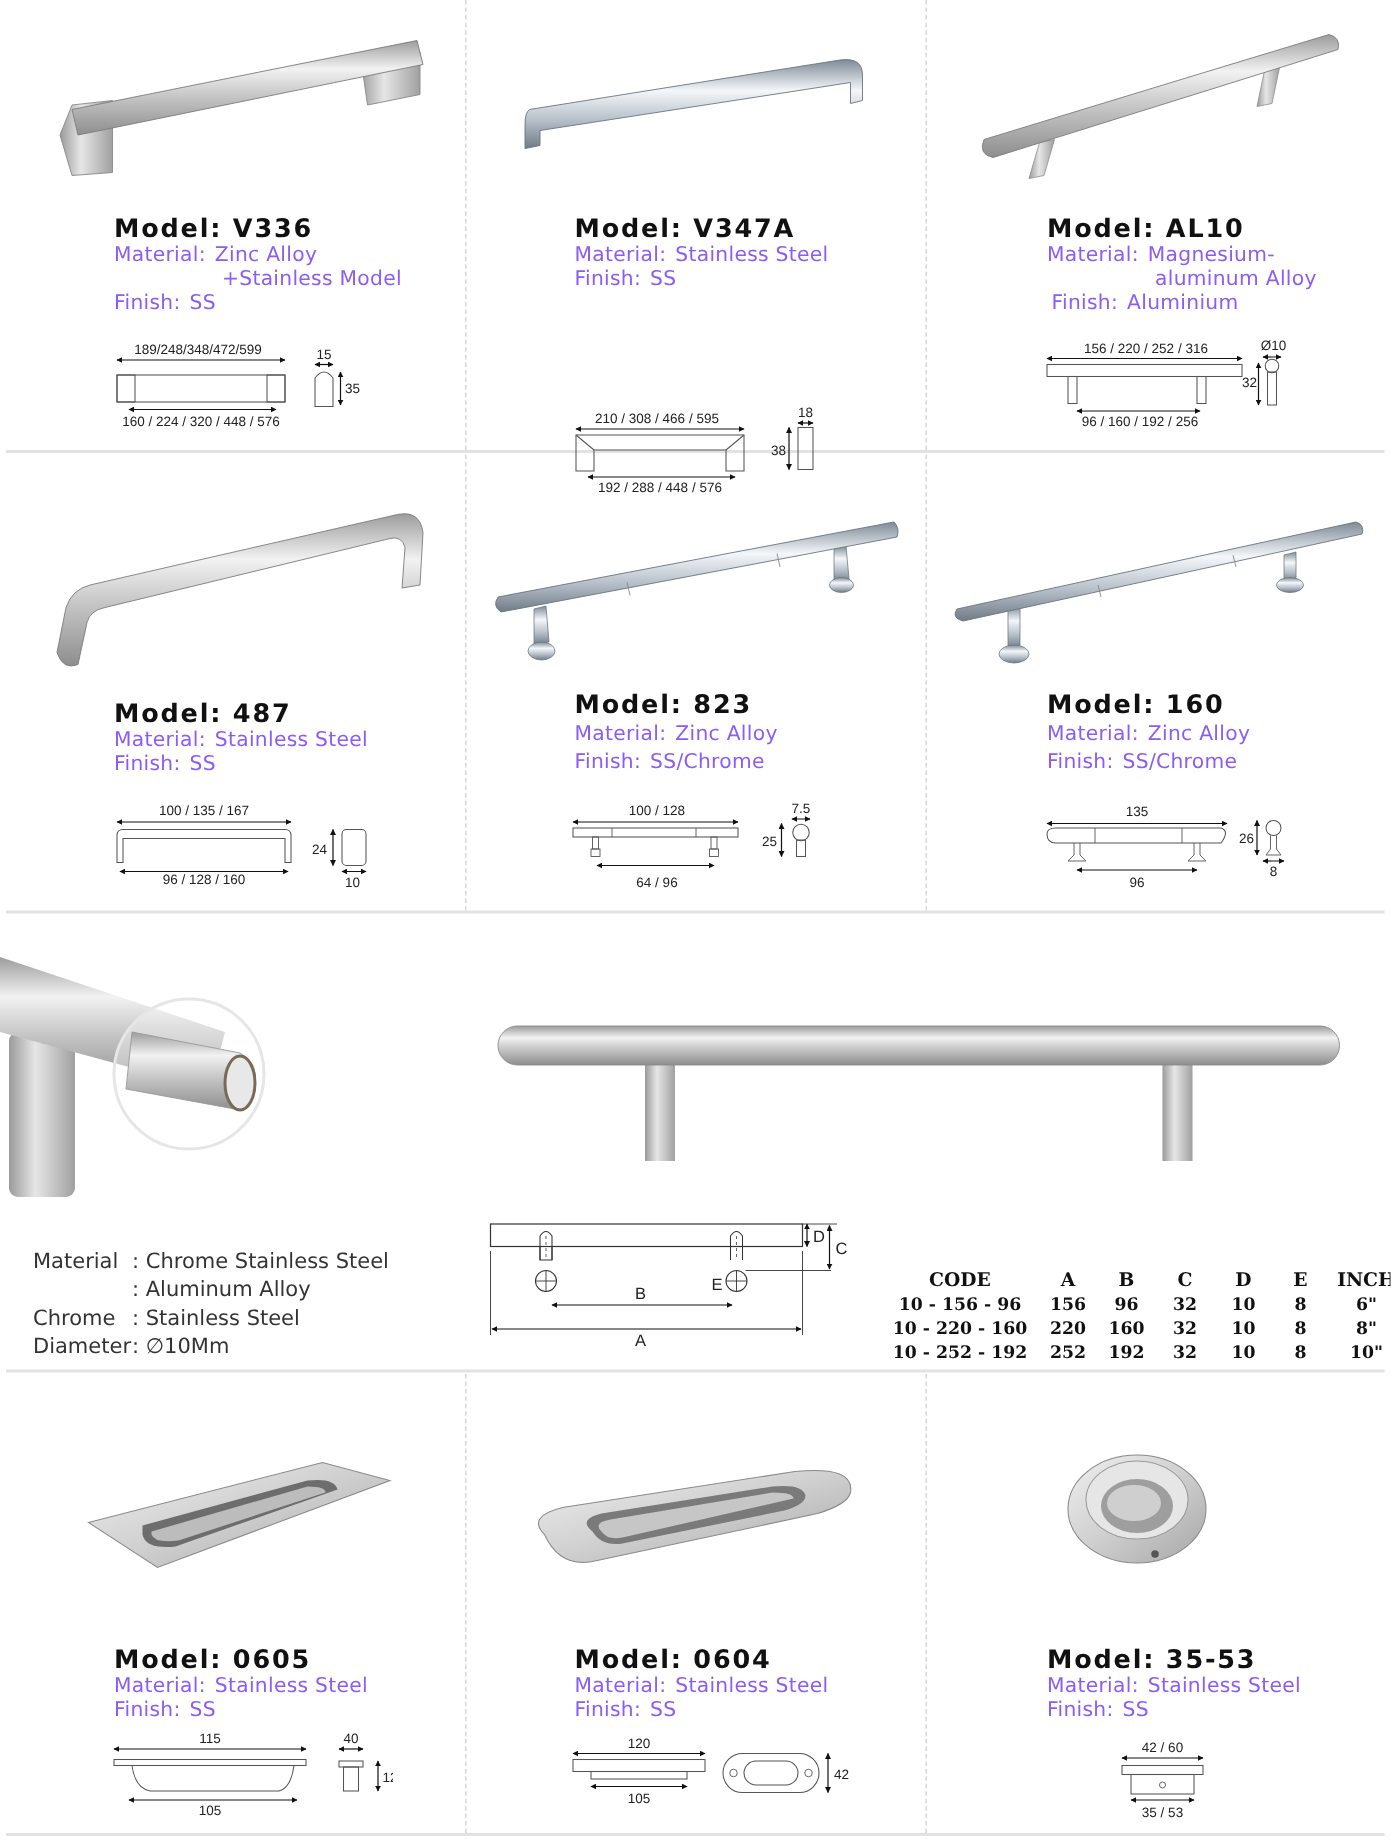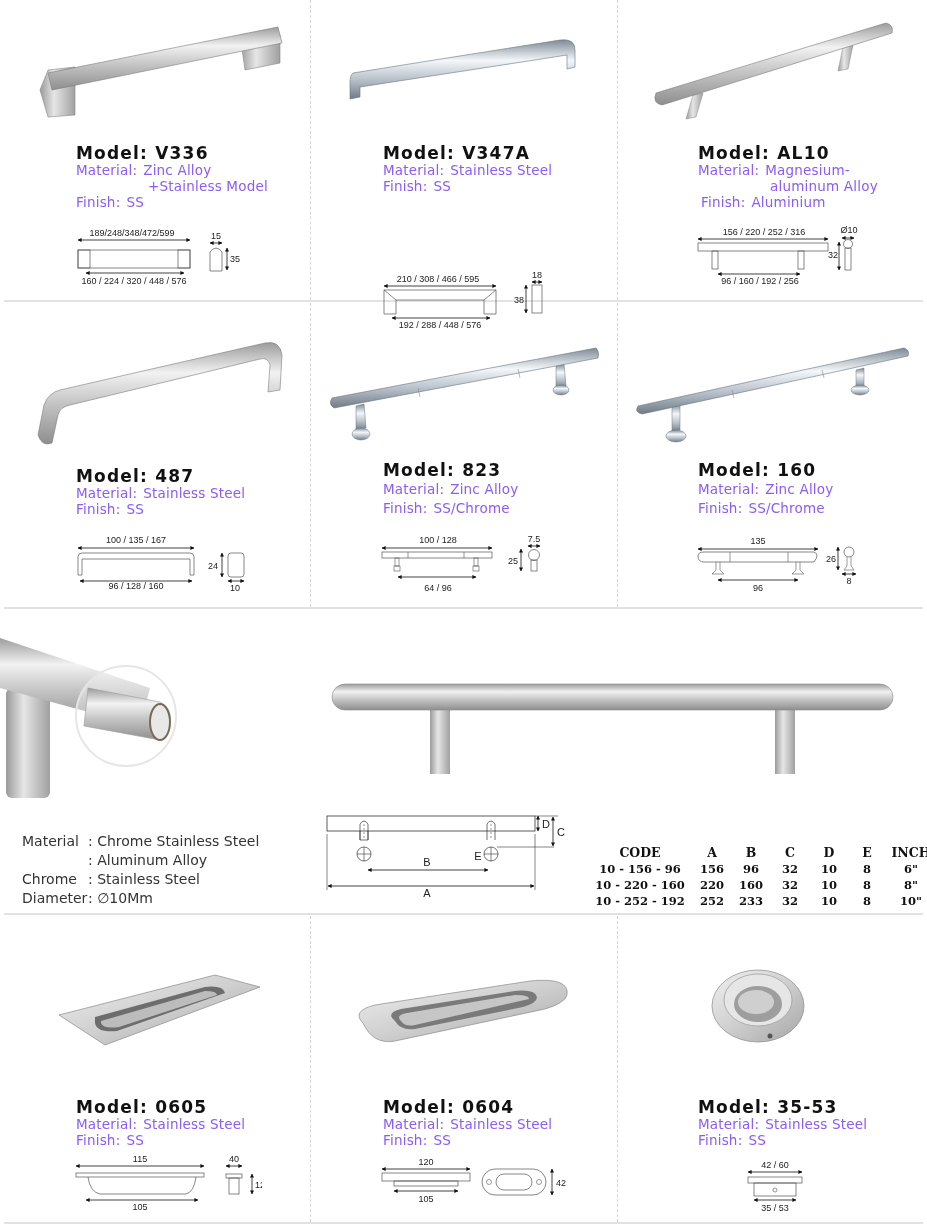--- a/index.html
+++ b/index.html
@@ -339,21 +339,21 @@
     <span class="c1">220</span>
     <span class="c2">160</span>
     <span class="c3">32</span>
     <span class="c4">10</span>
     <span class="c5">8</span>
     <span class="c6">8"</span>
   </div>
   <div class="tr">
     <span class="c0">10 - 252 - 192</span>
     <span class="c1">252</span>
-    <span class="c2">233</span>
+    <span class="c2">192</span>
     <span class="c3">32</span>
     <span class="c4">10</span>
     <span class="c5">8</span>
     <span class="c6">10"</span>
   </div>
 </div>
 
 <div class="photo" style="left:55px; top:965px;">
   <svg width="210" height="90" viewBox="0 0 210 90">
     <path d="M4,50 L160,10 L205,22 L50,80 Z" fill="url(#plate)" stroke="#8a8a8a" stroke-width="0.7"></path>

